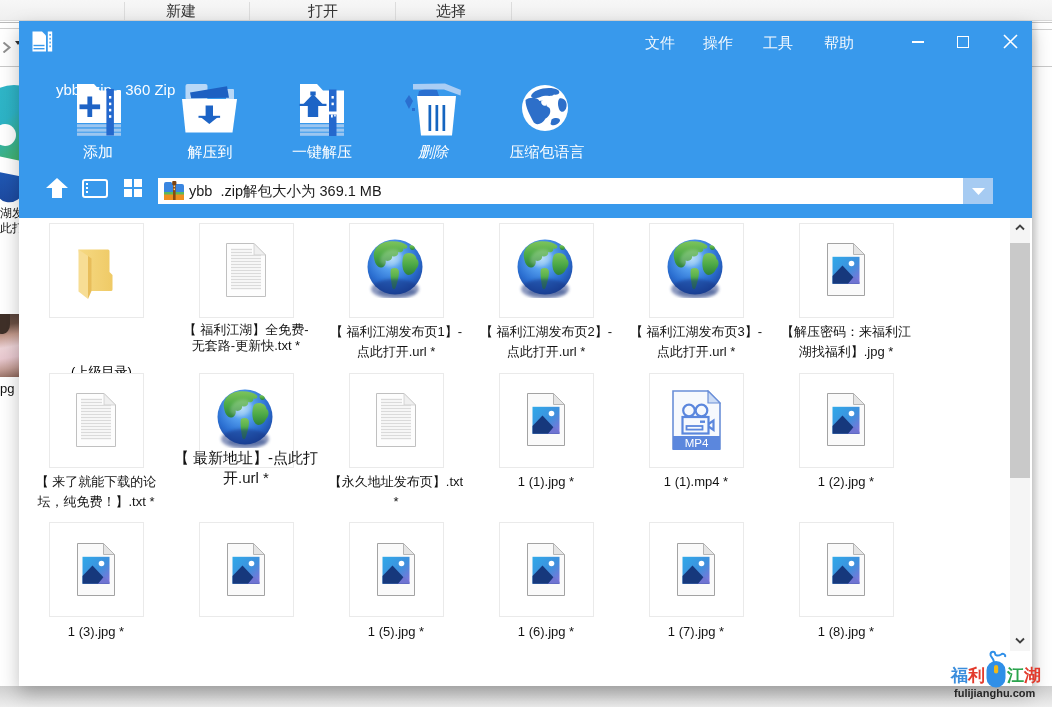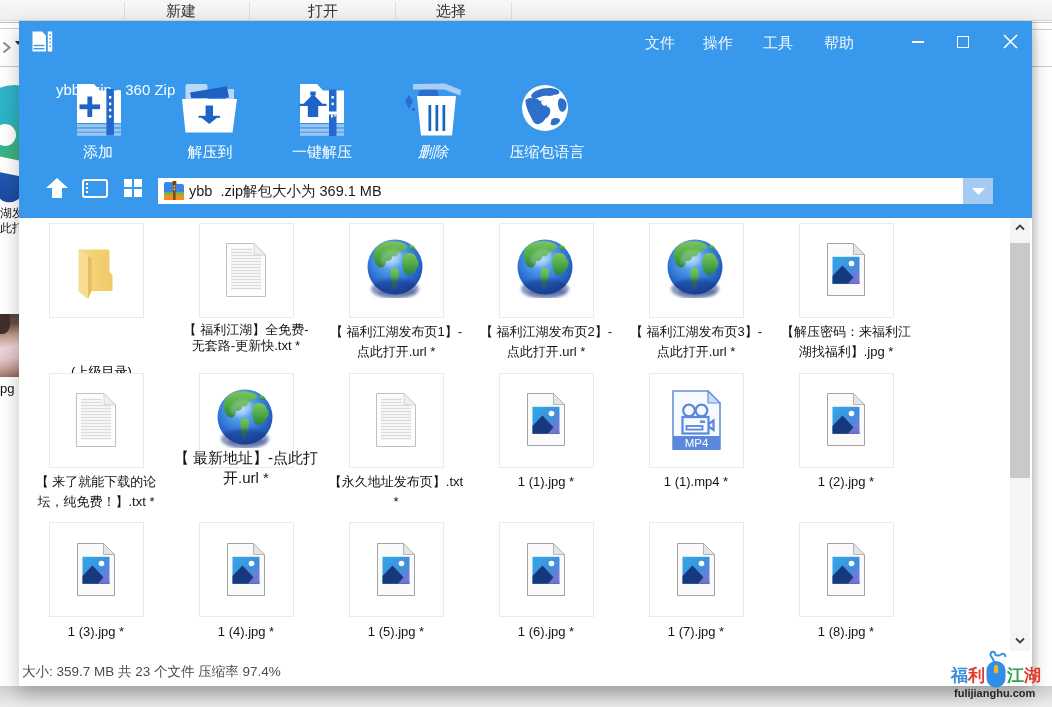--- a/index.html
+++ b/index.html
@@ -467,21 +467,20 @@
   <stop offset="0" stop-color="#2fa9e9"></stop>
           <stop offset="0.55" stop-color="#3f8fdc"></stop>
           <stop offset="1" stop-color="#8a70d8"></stop>
  </linearGradient>
       </defs>
  <rect x="5.5" y="13.8" width="27" height="27" fill="url(#sky13)"></rect>
  <circle cx="24.5" cy="20.5" r="2.8" fill="#fff"></circle>
  <path d="M5.5 40.8 V33 L15.5 22.5 L32.5 40.8 Z" fill="#16387c"></path>
  <path d="M21 40.8 L27 33.5 L32.5 39 V40.8 Z" fill="#6f74d2"></path>
 </svg>
-<div class="abs" style="left:152.0px;top:600.5px;width:150px;text-align:center;font-size:13px;line-height:20px;color:#141414;">1 (4).jpg *</div>
 <div class="abs" style="left:329.5px;top:501px;width:95px;height:95px;border:1px solid #eaeaea;background:#fff;"></div>
 <svg class="abs" style="left:358.0px;top:521.5px" width="38" height="53" viewBox="0 0 38 53">
  <path d="M0.5 0.5 H26.5 L37.5 11.5 V52.5 H0.5 Z" fill="#fafafa" stroke="#a3a3a3" stroke-width="1"></path>
  <path d="M26.5 0.5 L37.5 11.5 H26.5 Z" fill="#e4e4e4" stroke="#b5b5b5" stroke-width="1"></path>
  <defs>
         <linearGradient id="sky14" x1="0" y1="0" x2="1" y2="1">
   <stop offset="0" stop-color="#2fa9e9"></stop>
           <stop offset="0.55" stop-color="#3f8fdc"></stop>
           <stop offset="1" stop-color="#8a70d8"></stop>
  </linearGradient>
@@ -547,21 +546,20 @@
   <div class="abs" style="left:991px;top:197px;width:20px;height:433px;background:#f5f5f5;">
     <svg class="abs" style="left:5px;top:6px" width="10" height="7" viewBox="0 0 10 7">
         <path d="M1 5.5 L5 1.5 L9 5.5" stroke="#3f3f3f" stroke-width="1.8" fill="none"></path>
       </svg>
     <div class="abs" style="left:0;top:25px;width:20px;height:235px;background:#c9c9c9;"></div>
     <svg class="abs" style="left:5px;top:419px" width="10" height="7" viewBox="0 0 10 7">
         <path d="M1 1.5 L5 5.5 L9 1.5" stroke="#3f3f3f" stroke-width="1.8" fill="none"></path>
       </svg>
   </div>
 
-  <div class="abs" style="left:3px;top:642px;font-size:13.5px;color:#4c4c4c;">大小: 359.7 MB 共 23 个文件 压缩率 97.4%</div>
 </div>
 
 <div class="abs" style="left:946px;top:650px;width:106px;height:57px;z-index:50;">
   <svg class="abs" style="left:39px;top:0" width="22" height="38" viewBox="0 0 22 38">
     <path d="M9 12 C8 7 5 7 5.5 4 C6 1 10 1 10 3.5 C10 5.5 13 6.5 16 4.5 C18 3 21 4.5 20 7" stroke="#2f8fe8" stroke-width="2" fill="none"></path>
     <rect x="1.5" y="11" width="19" height="26.5" rx="9.5" fill="#2f8fe8"></rect>
     <rect x="9" y="15" width="4.2" height="8.5" rx="2.1" fill="#f2b918"></rect>
   </svg>
   <div class="abs" style="left:5px;top:14px;font-size:17px;font-weight:bold;color:#3a8ddc;">福</div>
   <div class="abs" style="left:22px;top:14px;font-size:17px;font-weight:bold;color:#e23a2c;">利</div>

